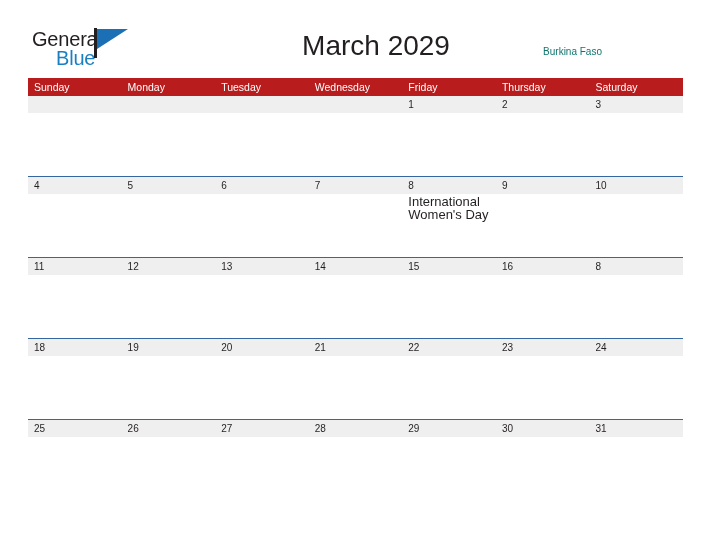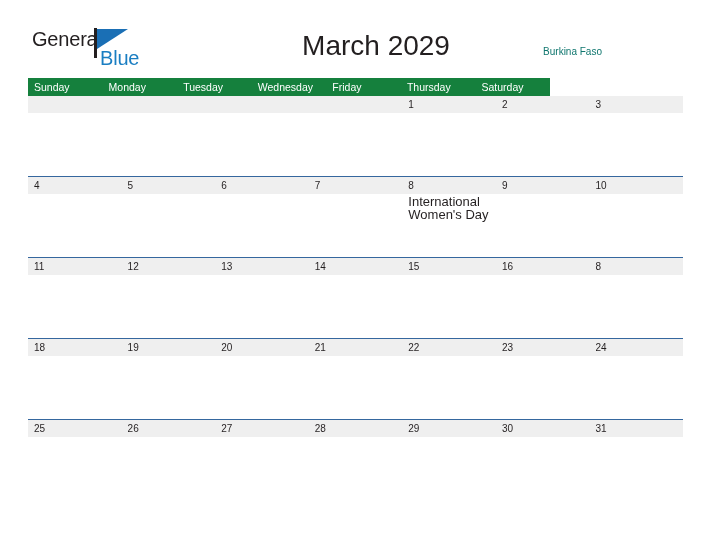--- a/index.html
+++ b/index.html
@@ -46,21 +46,20 @@
   }
   .logo-blue {
     position: absolute;
     left: 24px;
     top: 19px;
     font-size: 20px;
     color: #1a7ec2;
     letter-spacing: -0.2px;
     line-height: 22px;
     font-family: "Liberation Sans", sans-serif;
-    margin-left: 44px;
   }
   .logo-flag {
     position: absolute;
     left: 62px;
     top: 0px;
     width: 34px;
     height: 30px;
   }
   .logo-flag .pole {
     position: absolute;
@@ -103,23 +102,23 @@
 
   
   .calendar {
     position: absolute;
     left: 28px;
     top: 78px;
     width: 655px;
   }
   .dow-row {
     display: flex;
-    width: 522px;
+    width: 655px;
     height: 18px;
-    background: #15803d;
+    background: #b91c1c;
   }
   .dow-cell {
     flex: 1 1 0;
     font-size: 10.5px;
     color: #ffffff;
     line-height: 18px;
     padding-left: 6px;
     box-sizing: border-box;
     font-family: "Liberation Sans", sans-serif;
   }

